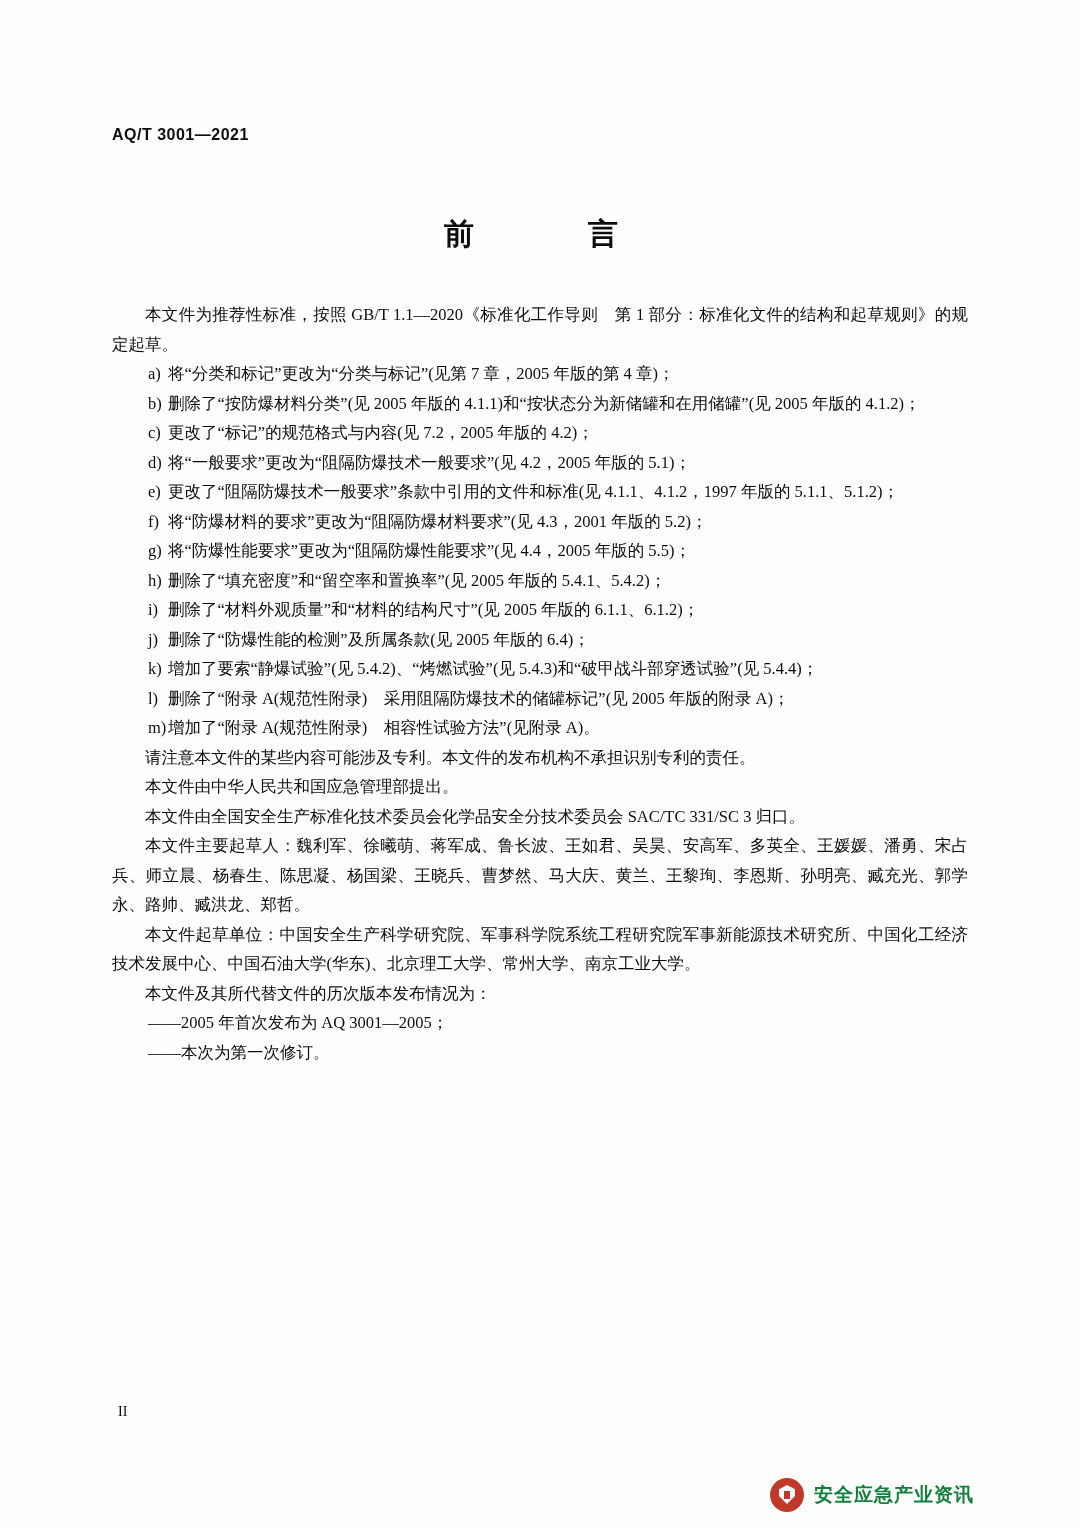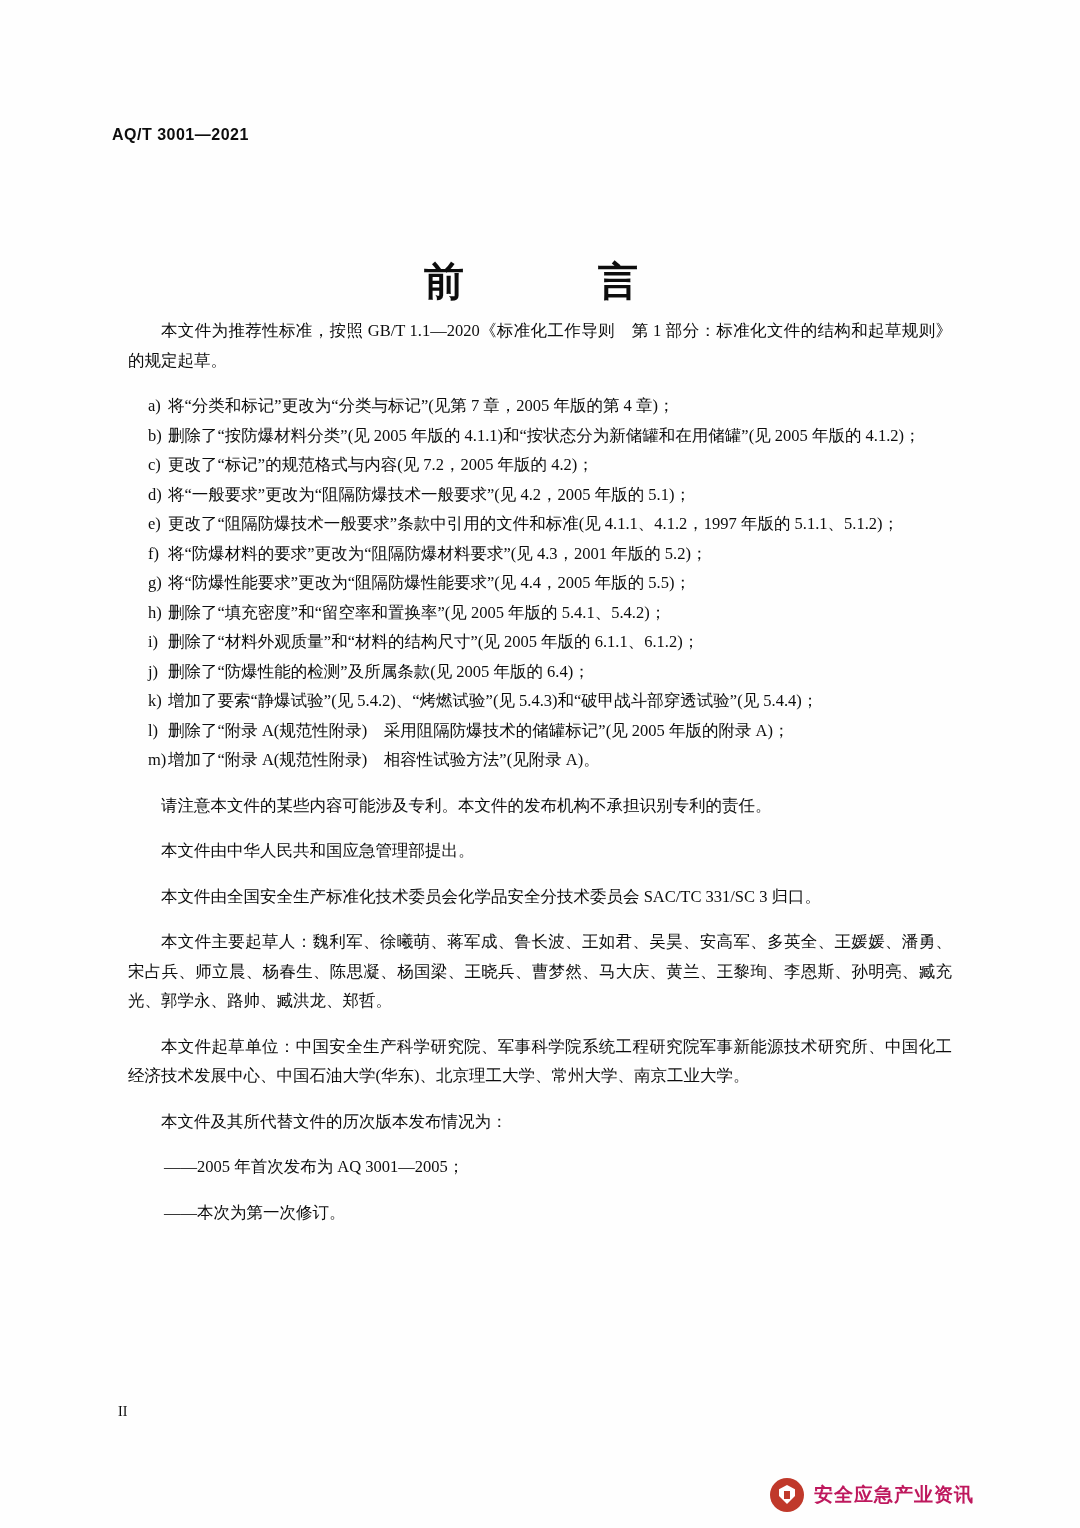--- a/index.html
+++ b/index.html
@@ -28,37 +28,36 @@
     font-weight: bold;
     font-size: 16px;
     letter-spacing: 0.5px;
   }
   .doc-title {
     position: absolute;
     left: 0;
     right: 0;
     top: 214px;
     text-align: center;
-    font-size: 40px;
+    font-size: 30px;
     font-weight: bold;
     letter-spacing: 18px;
     font-family: "Liberation Serif", serif;
-    margin-top: 40px;
   }
   .body-area {
     position: absolute;
     left: 112px;
     top: 300px;
     width: 856px;
     font-size: 16.5px;
     line-height: 29.5px;
     text-align: justify;
   }
   p {
-    margin: 16px;
+    margin: 0;
   }
   .indent {
     text-indent: 2em;
   }
   .list {
     margin: 0;
     padding: 0;
   }
   .list-item {
     display: flex;
@@ -69,21 +68,21 @@
     width: 56px;
     padding-left: 36px;
     box-sizing: border-box;
     font-family: "Liberation Serif", serif;
   }
   .list-text {
     flex: 1 1 auto;
     text-align: justify;
   }
   .tight {
-    margin: 16px;
+    margin: 0;
   }
   .dash-item {
     padding-left: 36px;
   }
   .page-num {
     position: absolute;
     left: 118px;
     top: 1404px;
     font-family: "Liberation Serif", serif;
     font-size: 14px;
@@ -120,21 +119,21 @@
     left: 14px;
     top: 13px;
     width: 6px;
     height: 8px;
     background: #c0392b;
   }
   .wm-text {
     font-family: "Liberation Sans", sans-serif;
     font-size: 19px;
     font-weight: bold;
-    color: #be185d;
+    color: #15803d;
     letter-spacing: 1px;
   }
 </style>
 </head>
 <body>
 
 <div class="page">
 
   <div class="header-code">AQ/T 3001—2021</div>
 

